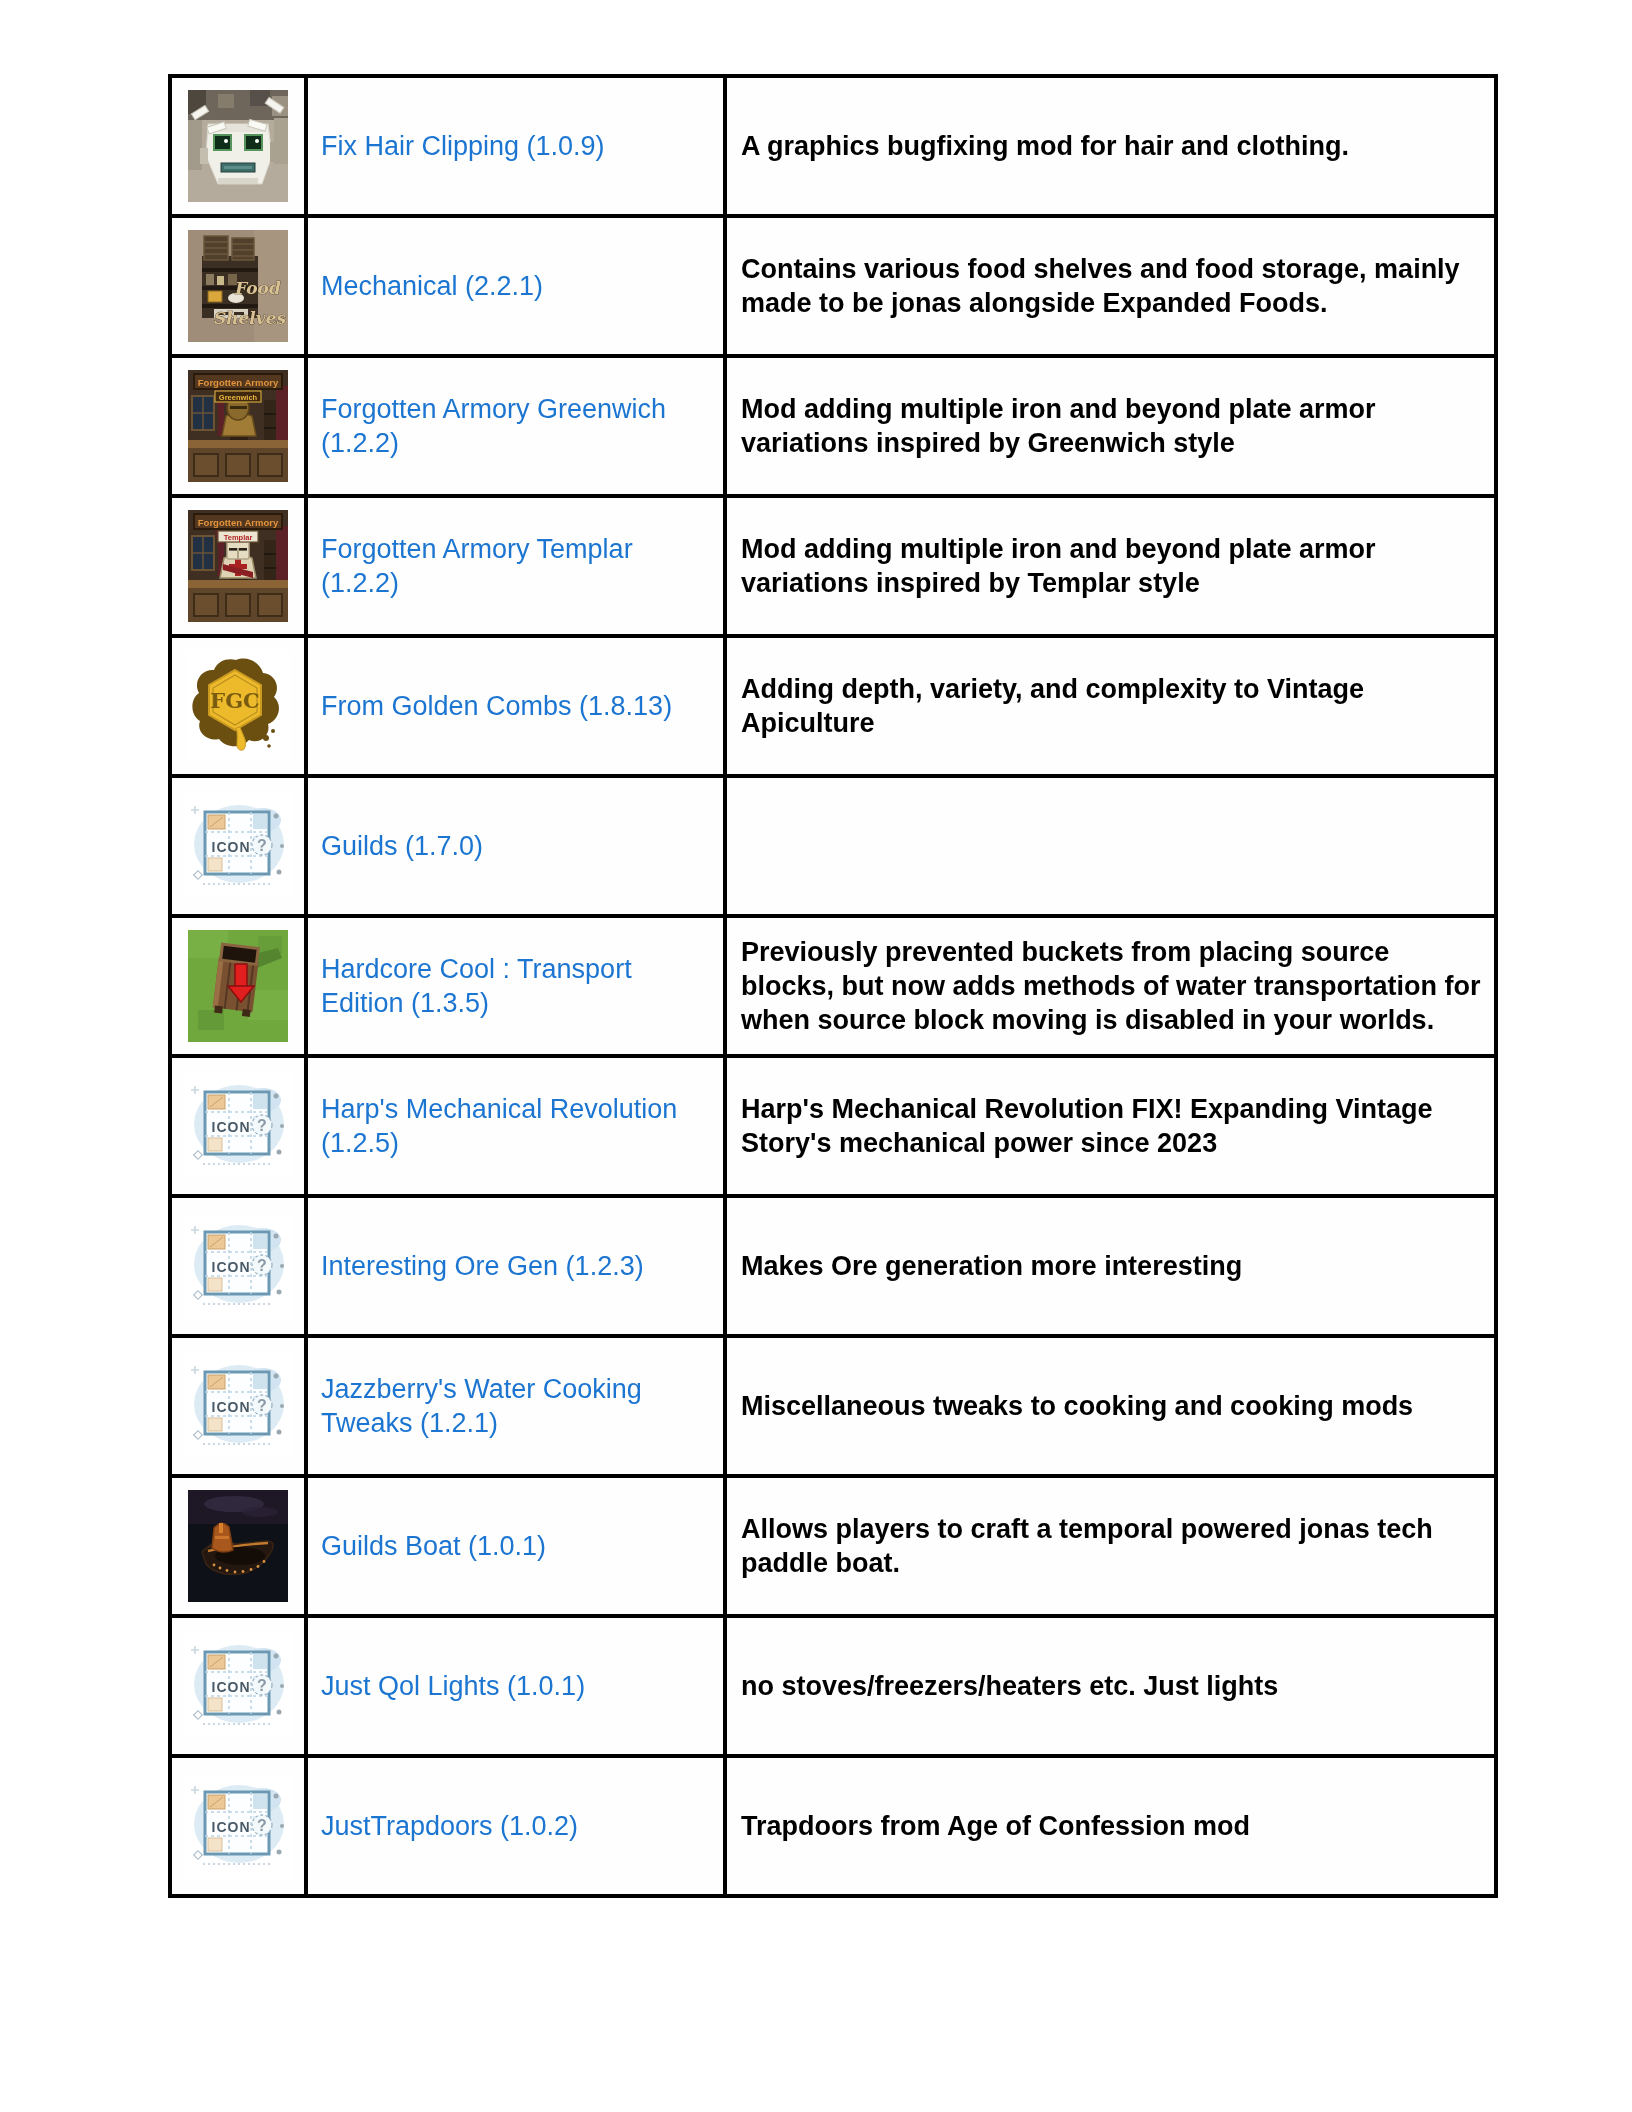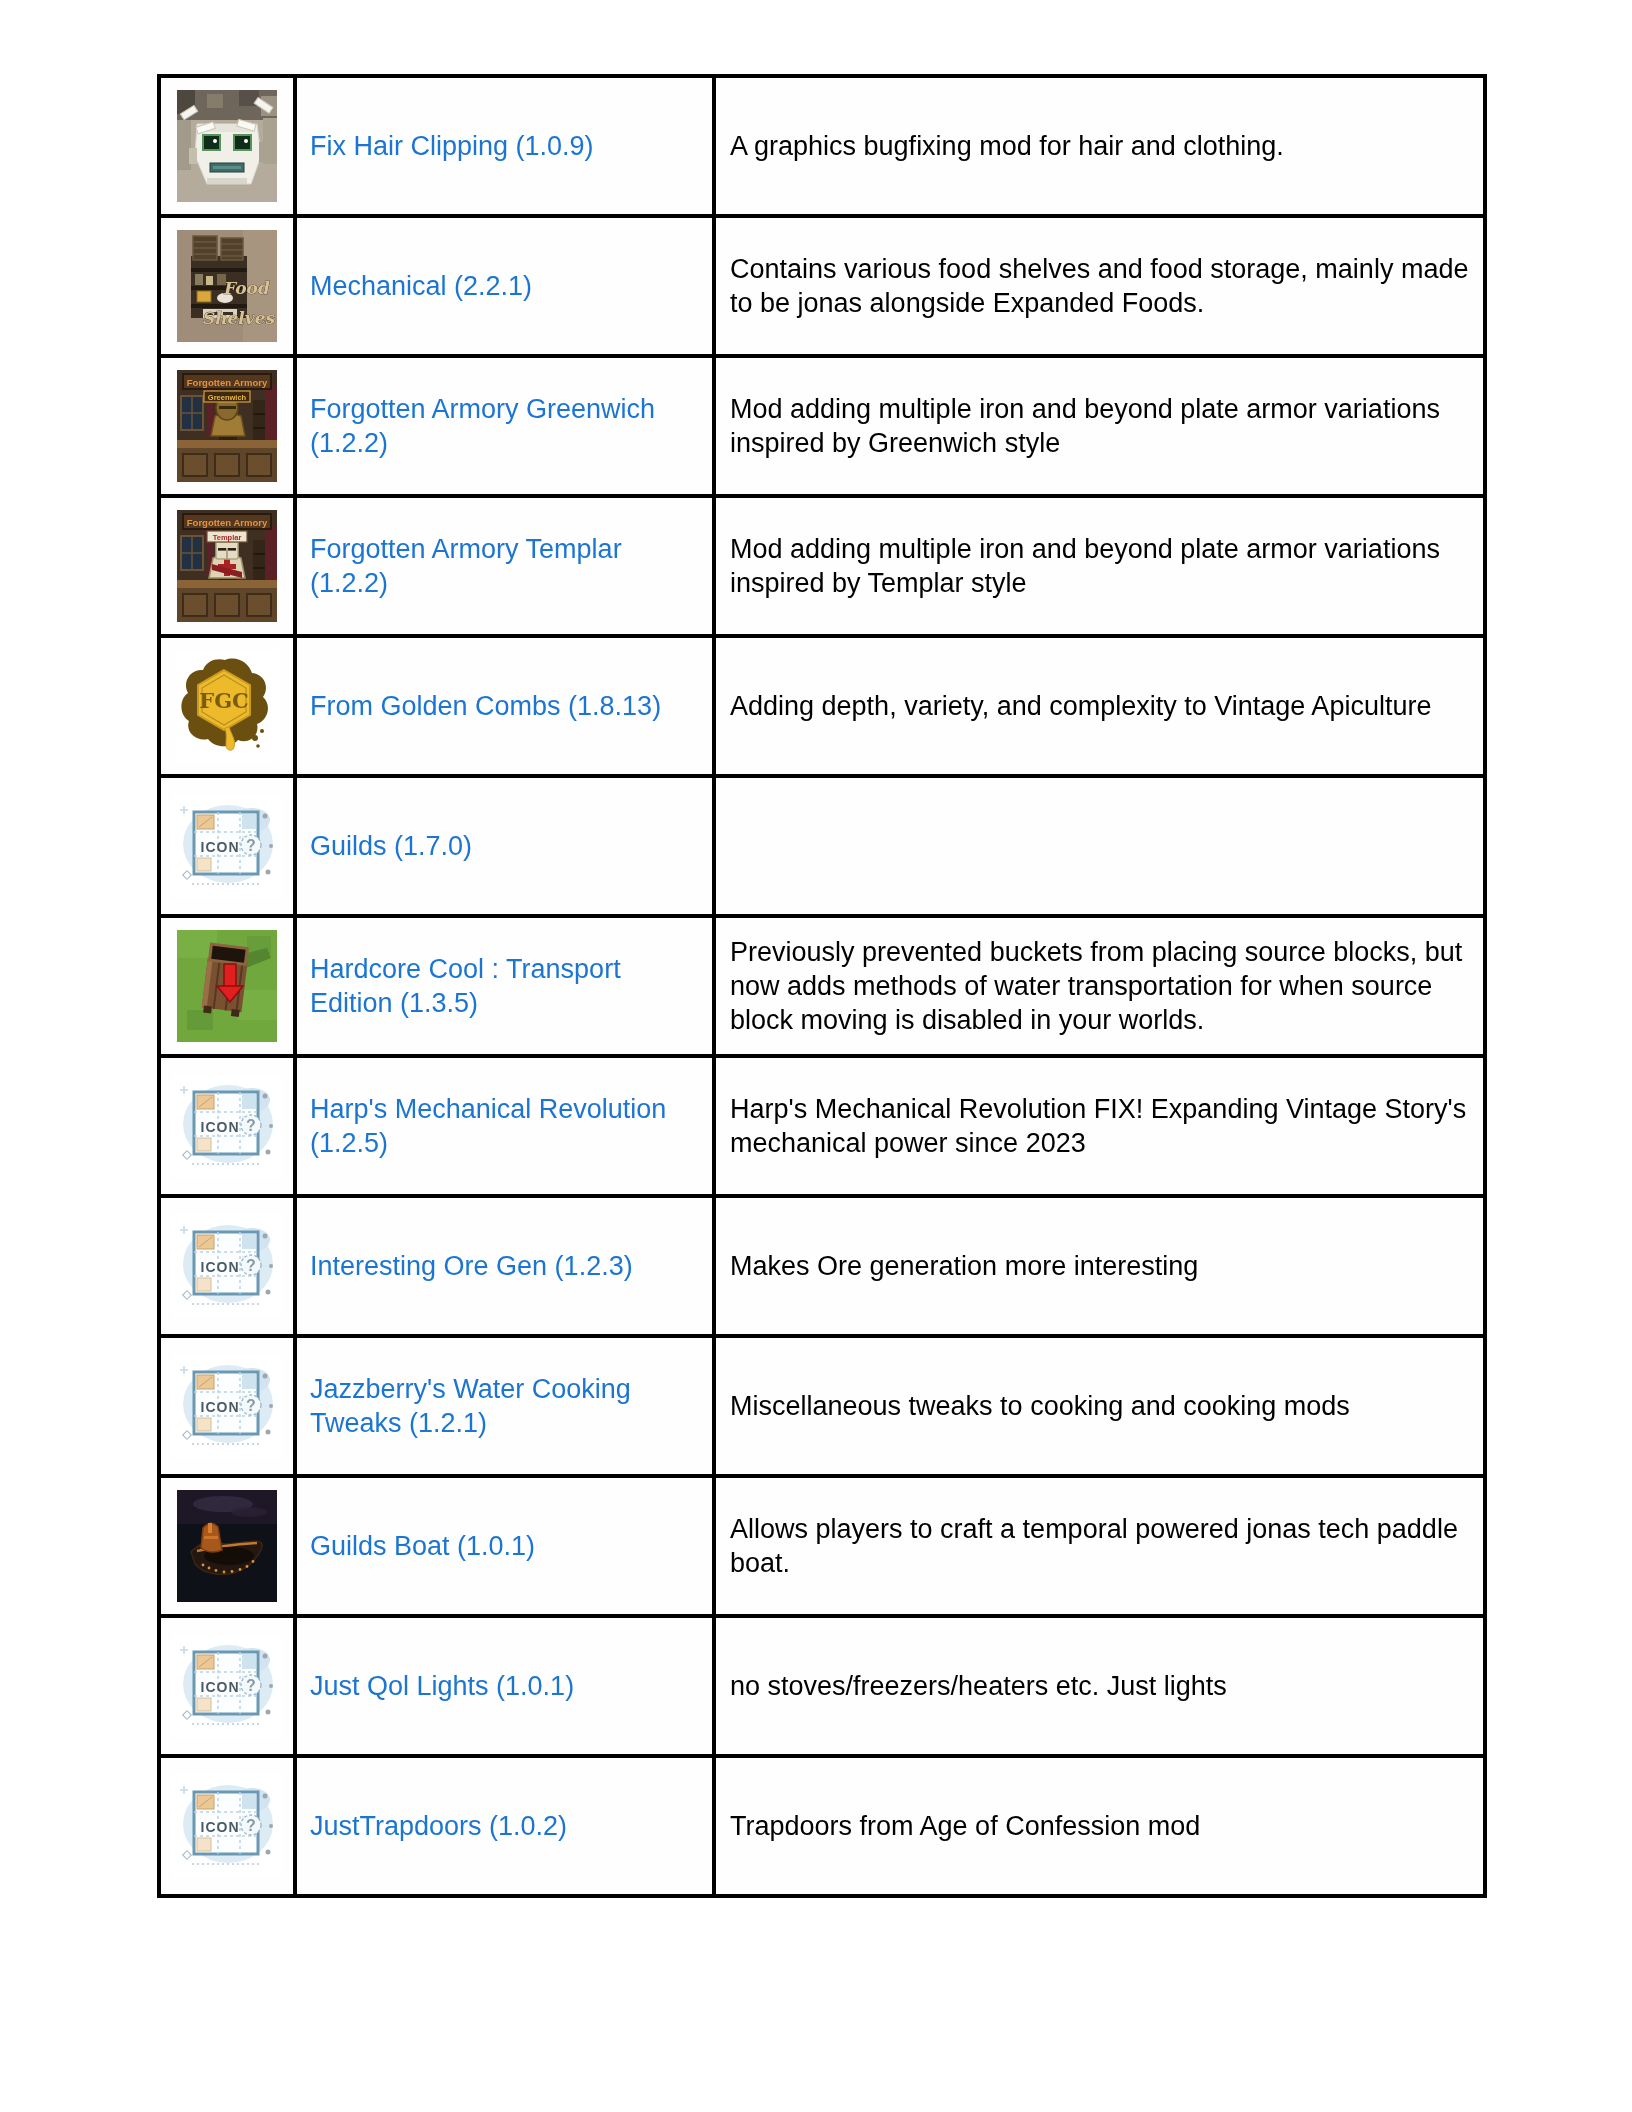--- a/index.html
+++ b/index.html
@@ -2,27 +2,27 @@
 <html><head>
 <meta charset="utf-8">
 <style>
   html,body{margin:0;padding:0;}
   body{
     width:1632px;height:2112px;background:#ffffff;position:relative;
     font-family:"Liberation Sans","DejaVu Sans",sans-serif;
     -webkit-font-smoothing:antialiased;
   }
   table.mod-table{
-    position:absolute;left:157px;top:74px;width:1326px;
+    position:absolute;left:168px;top:74px;width:1326px;
     border-collapse:collapse;table-layout:fixed;background:#fefefe;
   }
   td{border:4px solid #000;vertical-align:middle;overflow:hidden;}
   td.icon-cell{text-align:left;padding:0;height:136px;}
   td.name-cell{padding:0 10px 0 13px;}
-  td.desc-cell{padding:0 10px 0 14px;font-size:27px;line-height:34px;color:#000;}
+  td.desc-cell{padding:0 10px 0 14px;font-size:27px;line-height:34px;color:#000;font-weight:bold;}
   a.name-link{color:#1b75d1;text-decoration:none;font-size:27px;line-height:34px;display:inline-block;}
   svg.thumb{display:block;margin:0 auto;}
 </style>
 </head>
 <body>
 
 <table class="mod-table">
   <colgroup>
       <col style="width:136px">
       <col style="width:419px">

